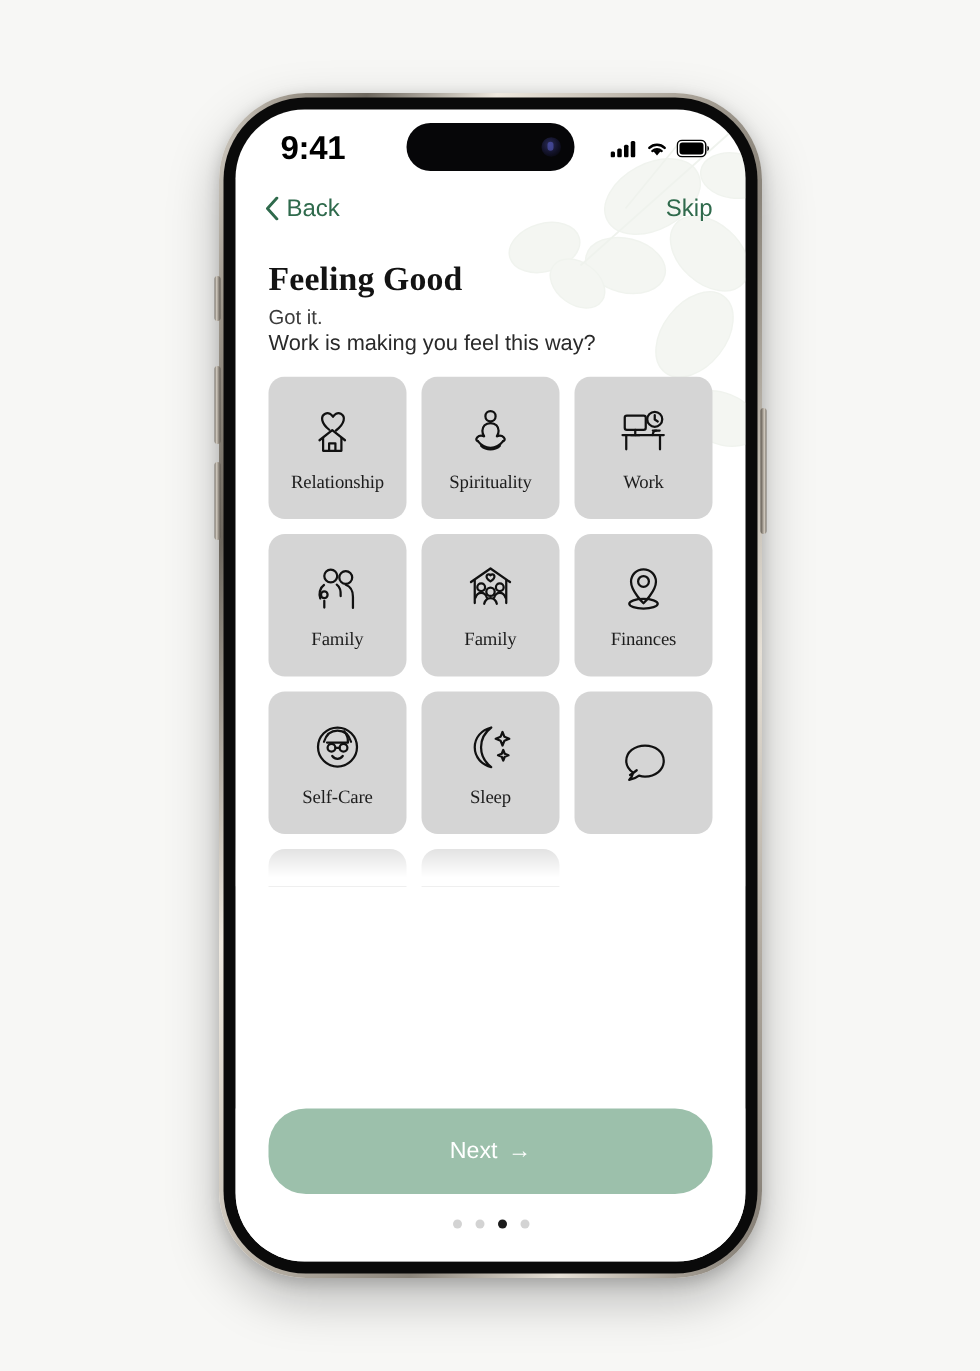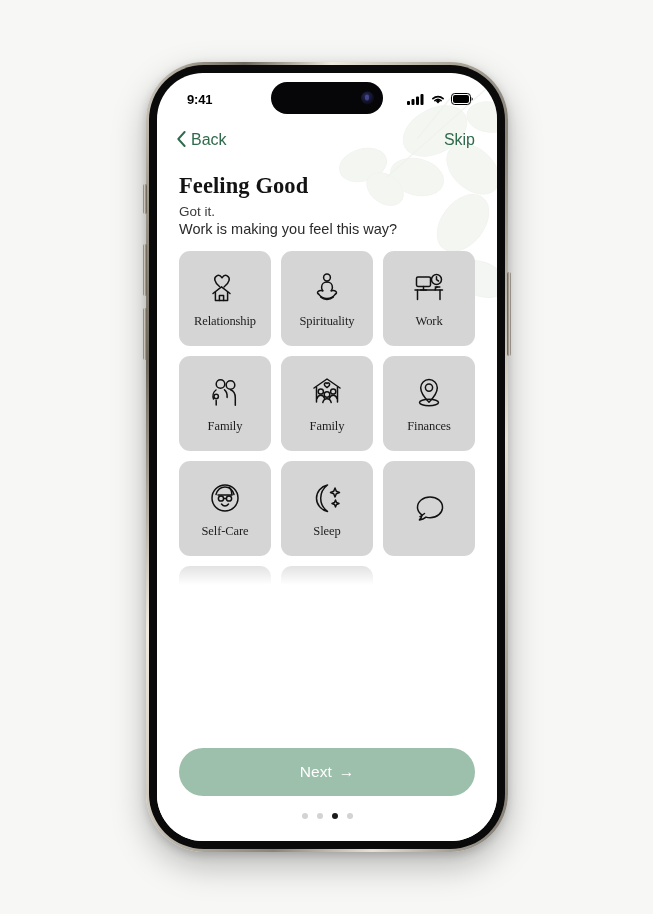--- a/index.html
+++ b/index.html
@@ -77,21 +77,21 @@
   
   .statusbar {
     position: relative;
     height: 48px;
     display: flex;
     align-items: center;
     padding: 0 24px 0 30px;
     z-index: 5;
   }
   .sb-time {
-    font-size: 13px;
+    font-size: 22px;
     font-weight: bold;
     letter-spacing: -0.2px;
     color: #000;
     margin-top: 4px;
   }
   .sb-right {
     margin-left: auto;
     display: flex;
     align-items: center;
     gap: 5px;
@@ -223,21 +223,21 @@
 
   
   .footer {
     position: absolute;
     left: 0; right: 0; bottom: 0;
     padding: 0 22px 22px 22px;
     background: #fff;
     z-index: 8;
   }
   .next-btn {
-    height: 48px;
+    height: 57px;
     border-radius: 25px;
     background: #9cc0ab;
     color: #ffffff;
     font-size: 15.5px;
     display: flex;
     align-items: center;
     justify-content: center;
     gap: 7px;
     border: none;
     width: 100%;

